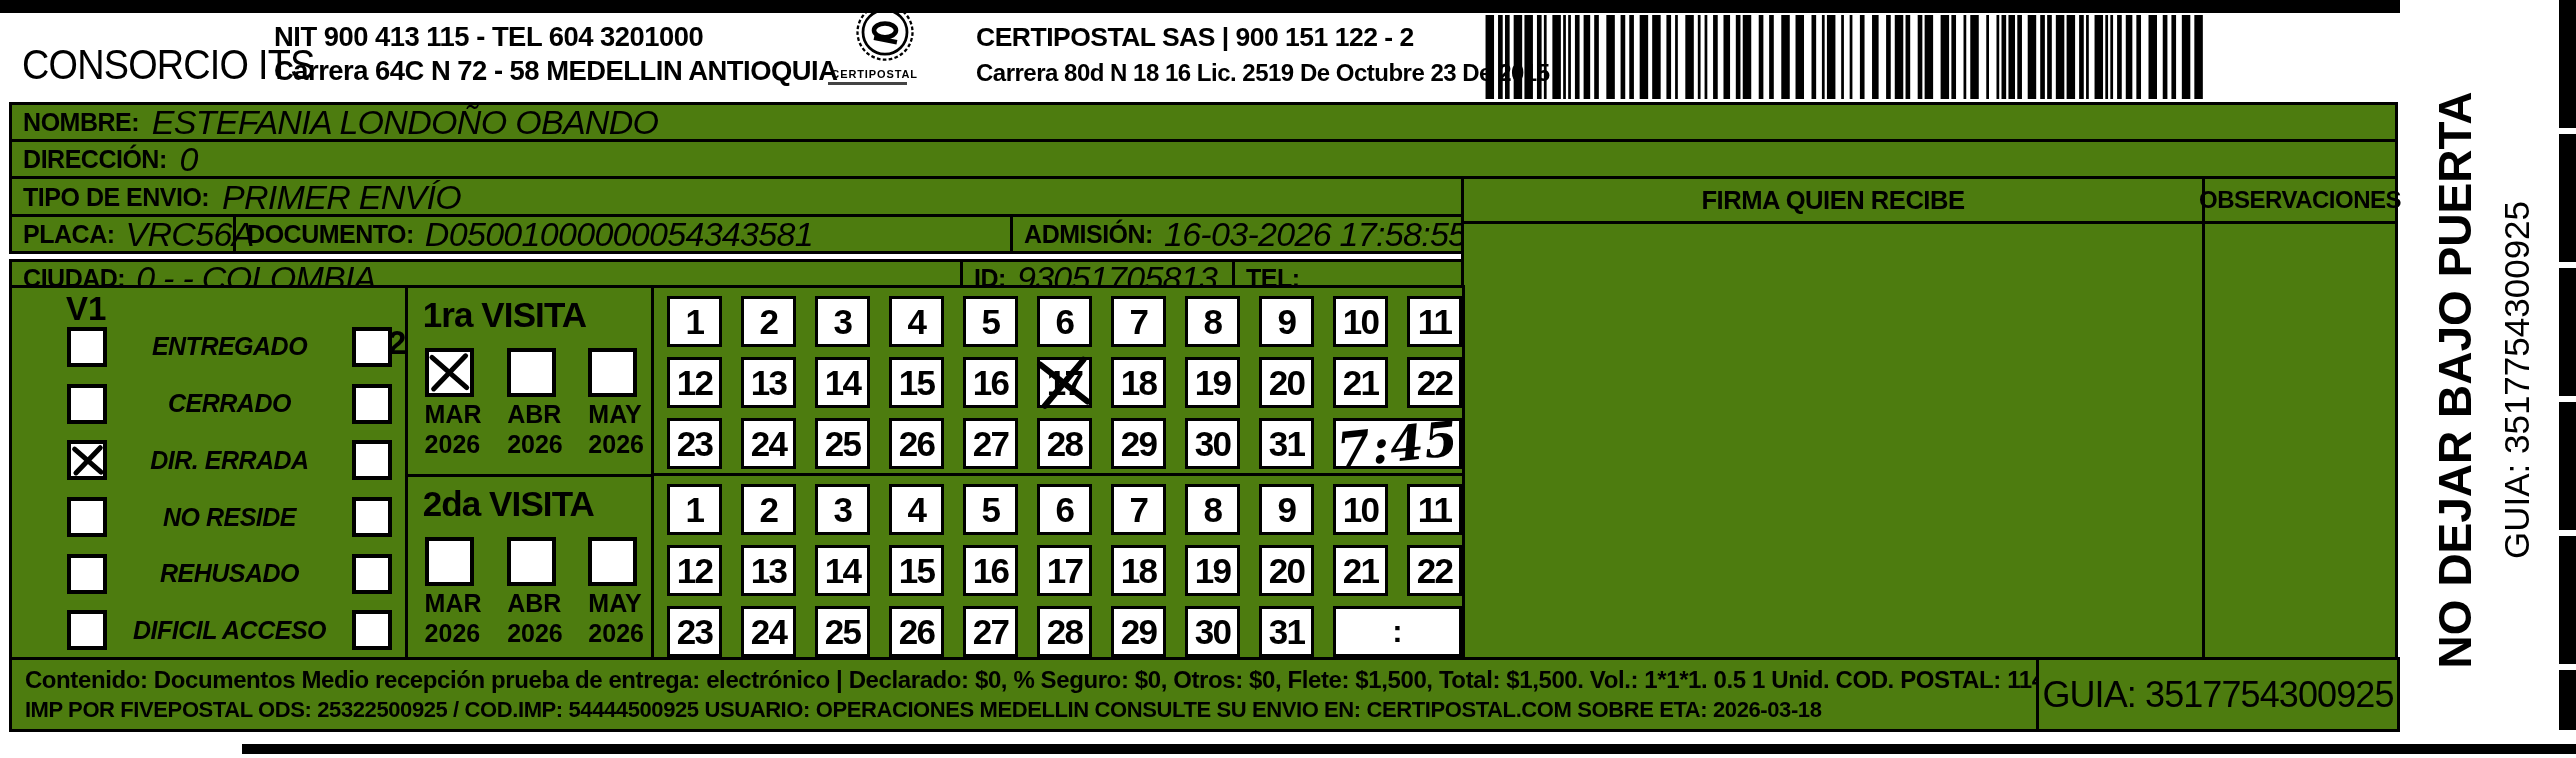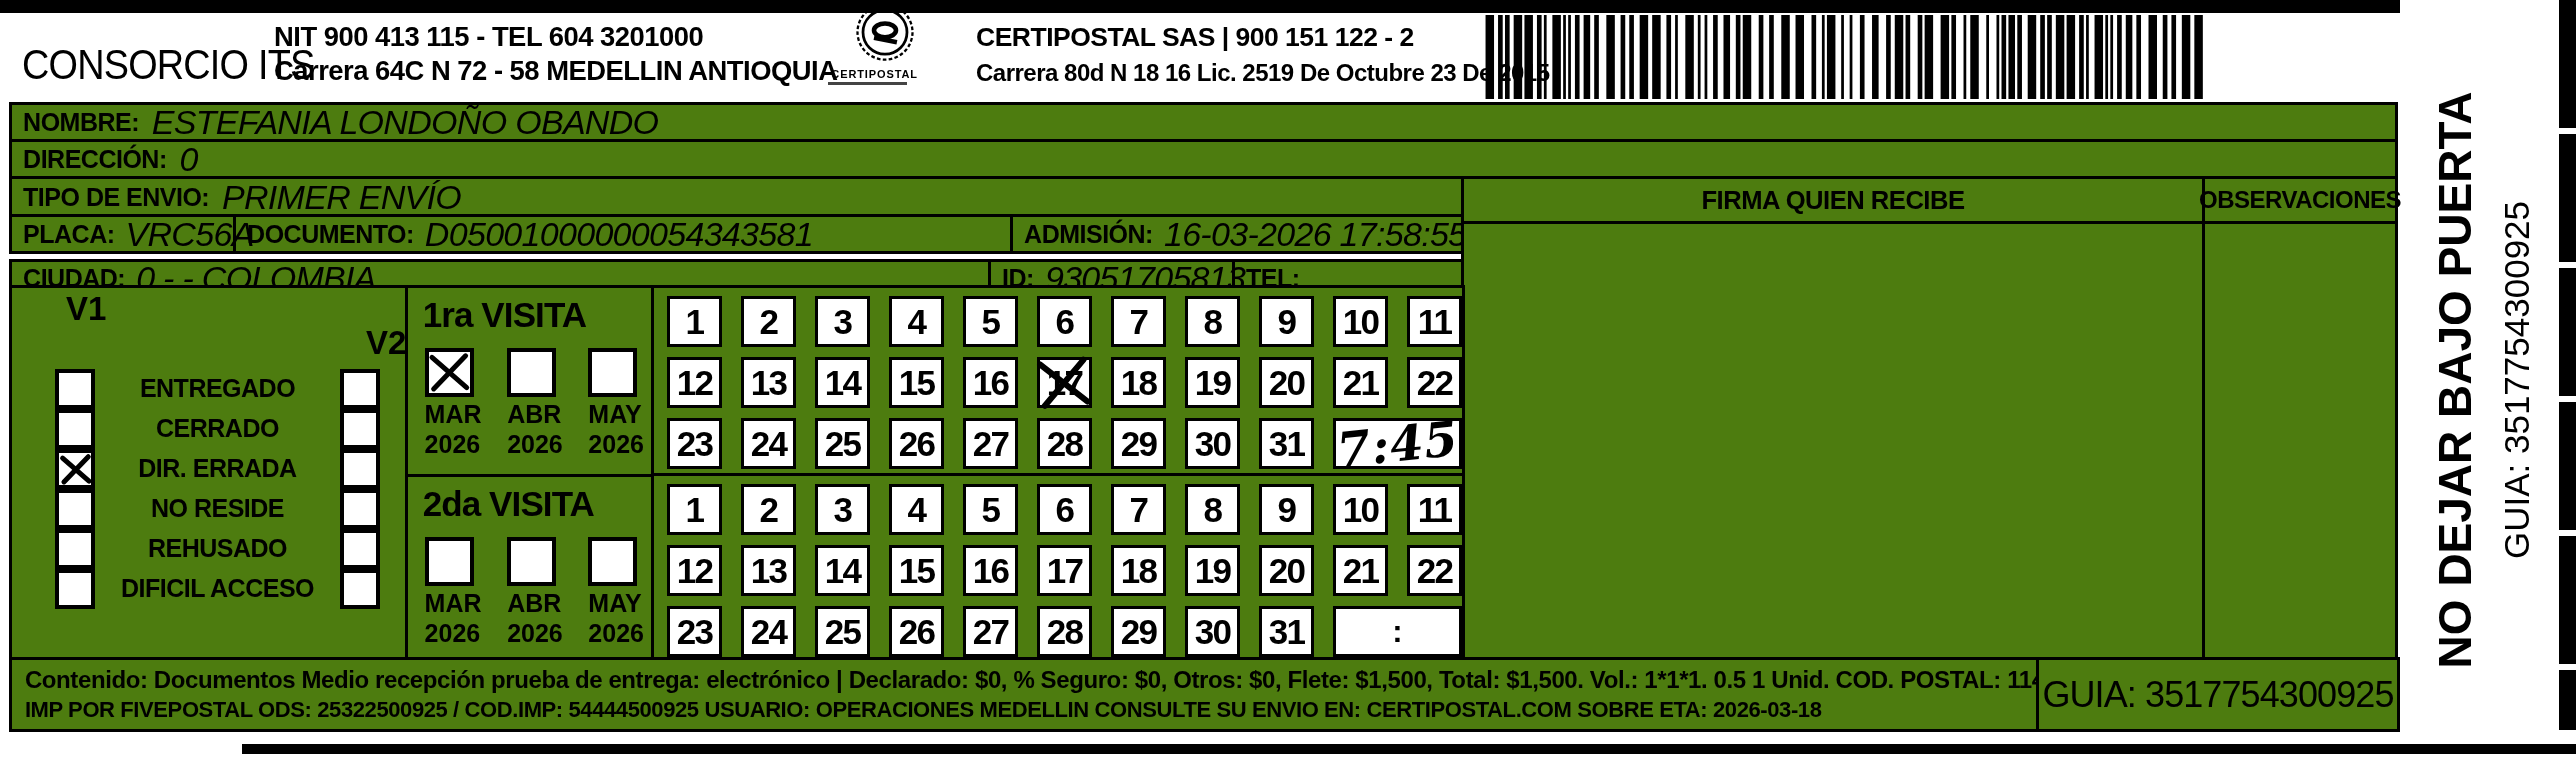--- a/index.html
+++ b/index.html
@@ -30,33 +30,33 @@
   .row-nombre{left:9.1px;top:102px;width:2389px;height:40px;}
   .row-dir{left:9.1px;top:139px;width:2389px;height:40px;}
   .row-tipo{left:9.1px;top:176px;width:1456px;height:42px;}
   .row-placa{left:9.1px;top:214px;width:1456px;height:40px;display:flex;}
   .row-ciudad{left:9.1px;top:259px;width:1456px;height:38px;display:flex;}
   .cell{display:flex;align-items:center;padding:0 11px;gap:11px;box-sizing:border-box;}
   .cell-placa{width:224px;border-right:3.7px solid #000;}
   .cell-doc{flex:1;}
   .cell-adm{width:452px;border-left:3.7px solid #000;}
   .cell-ciudad{flex:1;}
-  .cell-id{width:244px;border-left:3.7px solid #000;}
+  .cell-id{width:272px;border-left:3.7px solid #000;}
   .cell-tel{width:230px;border-left:3.7px solid #000;}
   
   .firma-box{left:1461px;top:176px;width:744px;height:485px;}
   .obs-box{left:2202px;top:176px;width:196px;height:485px;}
   .colhead{height:42px;border-bottom:3.7px solid #000;display:flex;align-items:center;justify-content:center;
     font-weight:bold;font-size:25.6px;letter-spacing:-0.5px;white-space:nowrap;}
   
   .visit-area{left:9.1px;top:285px;width:1456px;height:375px;display:flex;padding-left:16px;}
   .status-col{width:380px;border-right:3.7px solid #000;box-sizing:border-box;position:relative;padding:5.5px 0 3.7px;}
   .vhead{position:absolute;top:1.8px;font-size:33px;font-weight:bold;}
   .vhead.v1{left:38px;} .vhead.v2{left:338px;margin-top:34px;}
-  .status-rows{position:absolute;left:0;top:37px;width:100%;height:331px;display:flex;flex-direction:column;justify-content:center;padding:1.8px 0 5.5px;box-sizing:border-box;}
+  .status-rows{position:absolute;left:12px;top:37px;width:100%;height:331px;display:flex;flex-direction:column;justify-content:space-between;padding:1.8px 0 5.5px;box-sizing:border-box;font-style:italic;}
   .status-row{display:flex;align-items:center;}
   .status-row .lab{flex:1;text-align:center;font-weight:bold;font-size:25px;letter-spacing:-0.5px;}
   .cb{width:40px;height:40px;border:4.6px solid #000;background:#fff;position:relative;box-sizing:border-box;}
   .cb.c1{margin-left:27.4px;} .cb.c2{margin-right:25.6px;}
   .cb.checked::before,.cb.checked::after{content:"";position:absolute;left:-12%;top:44%;width:124%;height:4.6px;background:#000;border-radius:2.7px;}
   .cb.checked::before{transform:rotate(41deg);}
   .cb.checked::after{transform:rotate(-46deg);}
   .mid-col{width:243px;box-sizing:border-box;display:flex;flex-direction:column;}
   .days-col{flex:1;display:flex;flex-direction:column;}
   .half{height:187px;box-sizing:border-box;}

